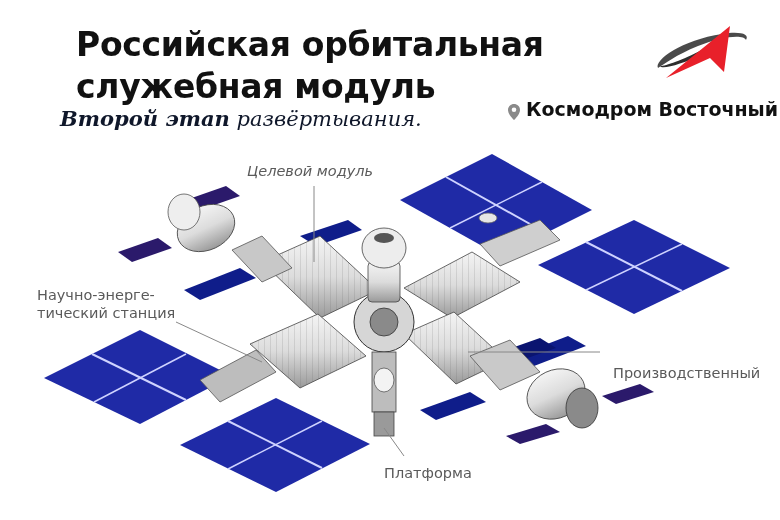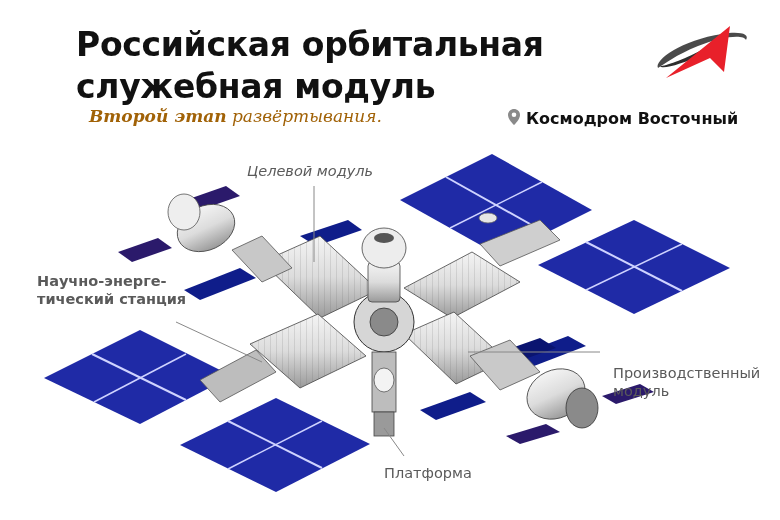--- a/index.html
+++ b/index.html
@@ -12,28 +12,28 @@
     position: absolute; left: 60px; top: 8px;
     font-family: "DejaVu Sans", sans-serif;
     font-weight: bold; font-size: 33px; line-height: 42px;
     color: #111111; letter-spacing: -0.3px;
     margin: 16px;
   }
   .title span { display: block; }
   .subtitle {
     position: absolute; left: 60px; top: 106px;
     font-family: "DejaVu Serif", serif; font-style: italic;
-    font-size: 17px; color: #a16207; margin-left: 29px;
+    font-size: 21px; color: #0f172a;
   }
   .subtitle b { font-weight: bold; }
   .location {
-    position: absolute; left: 508px; top: 109px;
-    display: flex; align-items: flex-start; gap: 6px;
+    position: absolute; left: 508px; top: 98px;
+    display: flex; align-items: flex-end; gap: 6px;
     font-family: "DejaVu Sans", sans-serif; font-weight: bold;
-    font-size: 16px; color: #111;
+    font-size: 19px; color: #111;
   }
   .logo { position: absolute; left: 652px; top: 20px; width: 98px; height: 62px; }
   .station { position: absolute; left: 0; top: 140px; width: 780px; height: 380px; }
   .callout {
     position: absolute; font-family: "DejaVu Sans", sans-serif;
     font-size: 14.5px; line-height: 18px; color: #5a5a5a;
   }
   .callout span { display: block; }
 </style>
 </head>
@@ -149,23 +149,22 @@
 
   <line x1="314" y1="186" x2="314" y2="262" stroke="#888" stroke-width="1"></line>
   <line x1="176" y1="322" x2="262" y2="362" stroke="#888" stroke-width="1"></line>
   <line x1="468" y1="352" x2="600" y2="352" stroke="#888" stroke-width="1"></line>
   <line x1="384" y1="428" x2="404" y2="456" stroke="#888" stroke-width="1"></line>
 </svg>
 
 <div class="callout" style="left:247px; top:162px;font-style:italic;">
   <span>Целевой модуль</span>
 </div>
-<div class="callout" style="left:37px; top:272px;font-weight:bold;">
+<div class="callout" style="left:37px; top:286px;">
   <span>Научно-энерге-</span>
   <span>тический станция</span>
 </div>
 <div class="callout" style="left:613px; top:344px;margin-top:20px;">
   <span>Производственный</span>
-  <span>модуль</span>
 </div>
 <div class="callout" style="left:384px; top:464px;">
   <span>Платформа</span>
 </div>
 
 </body></html>

